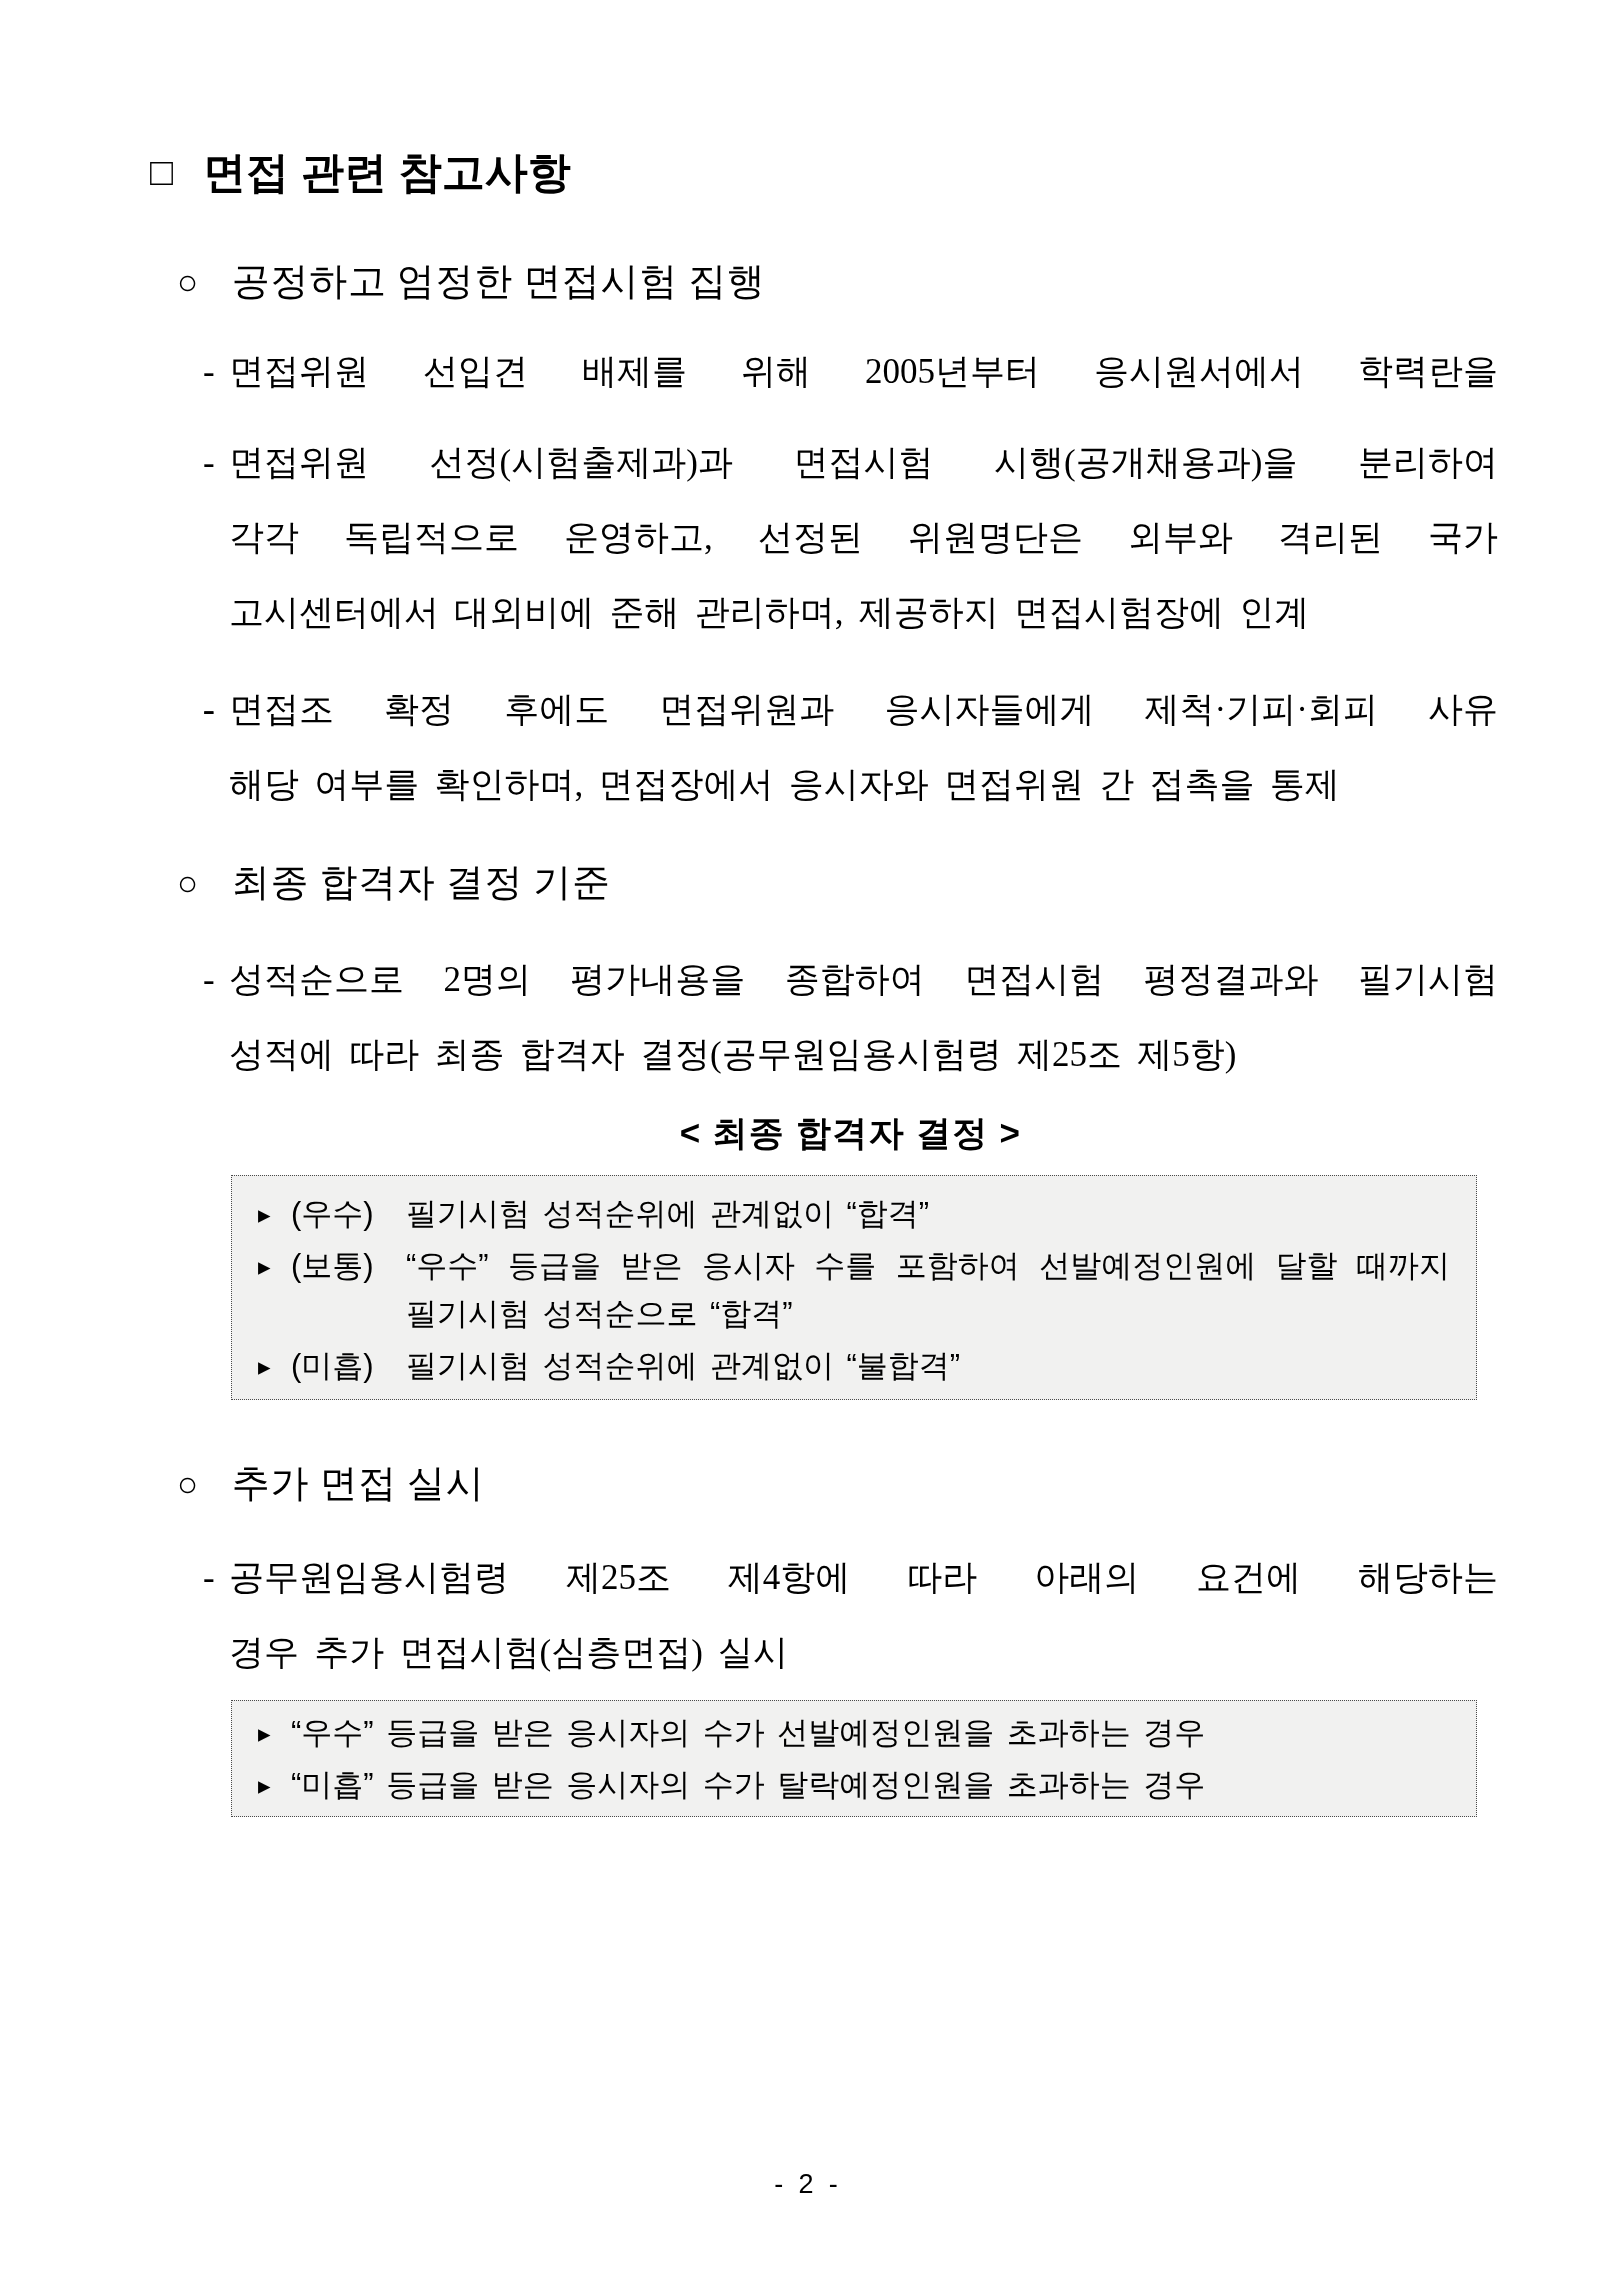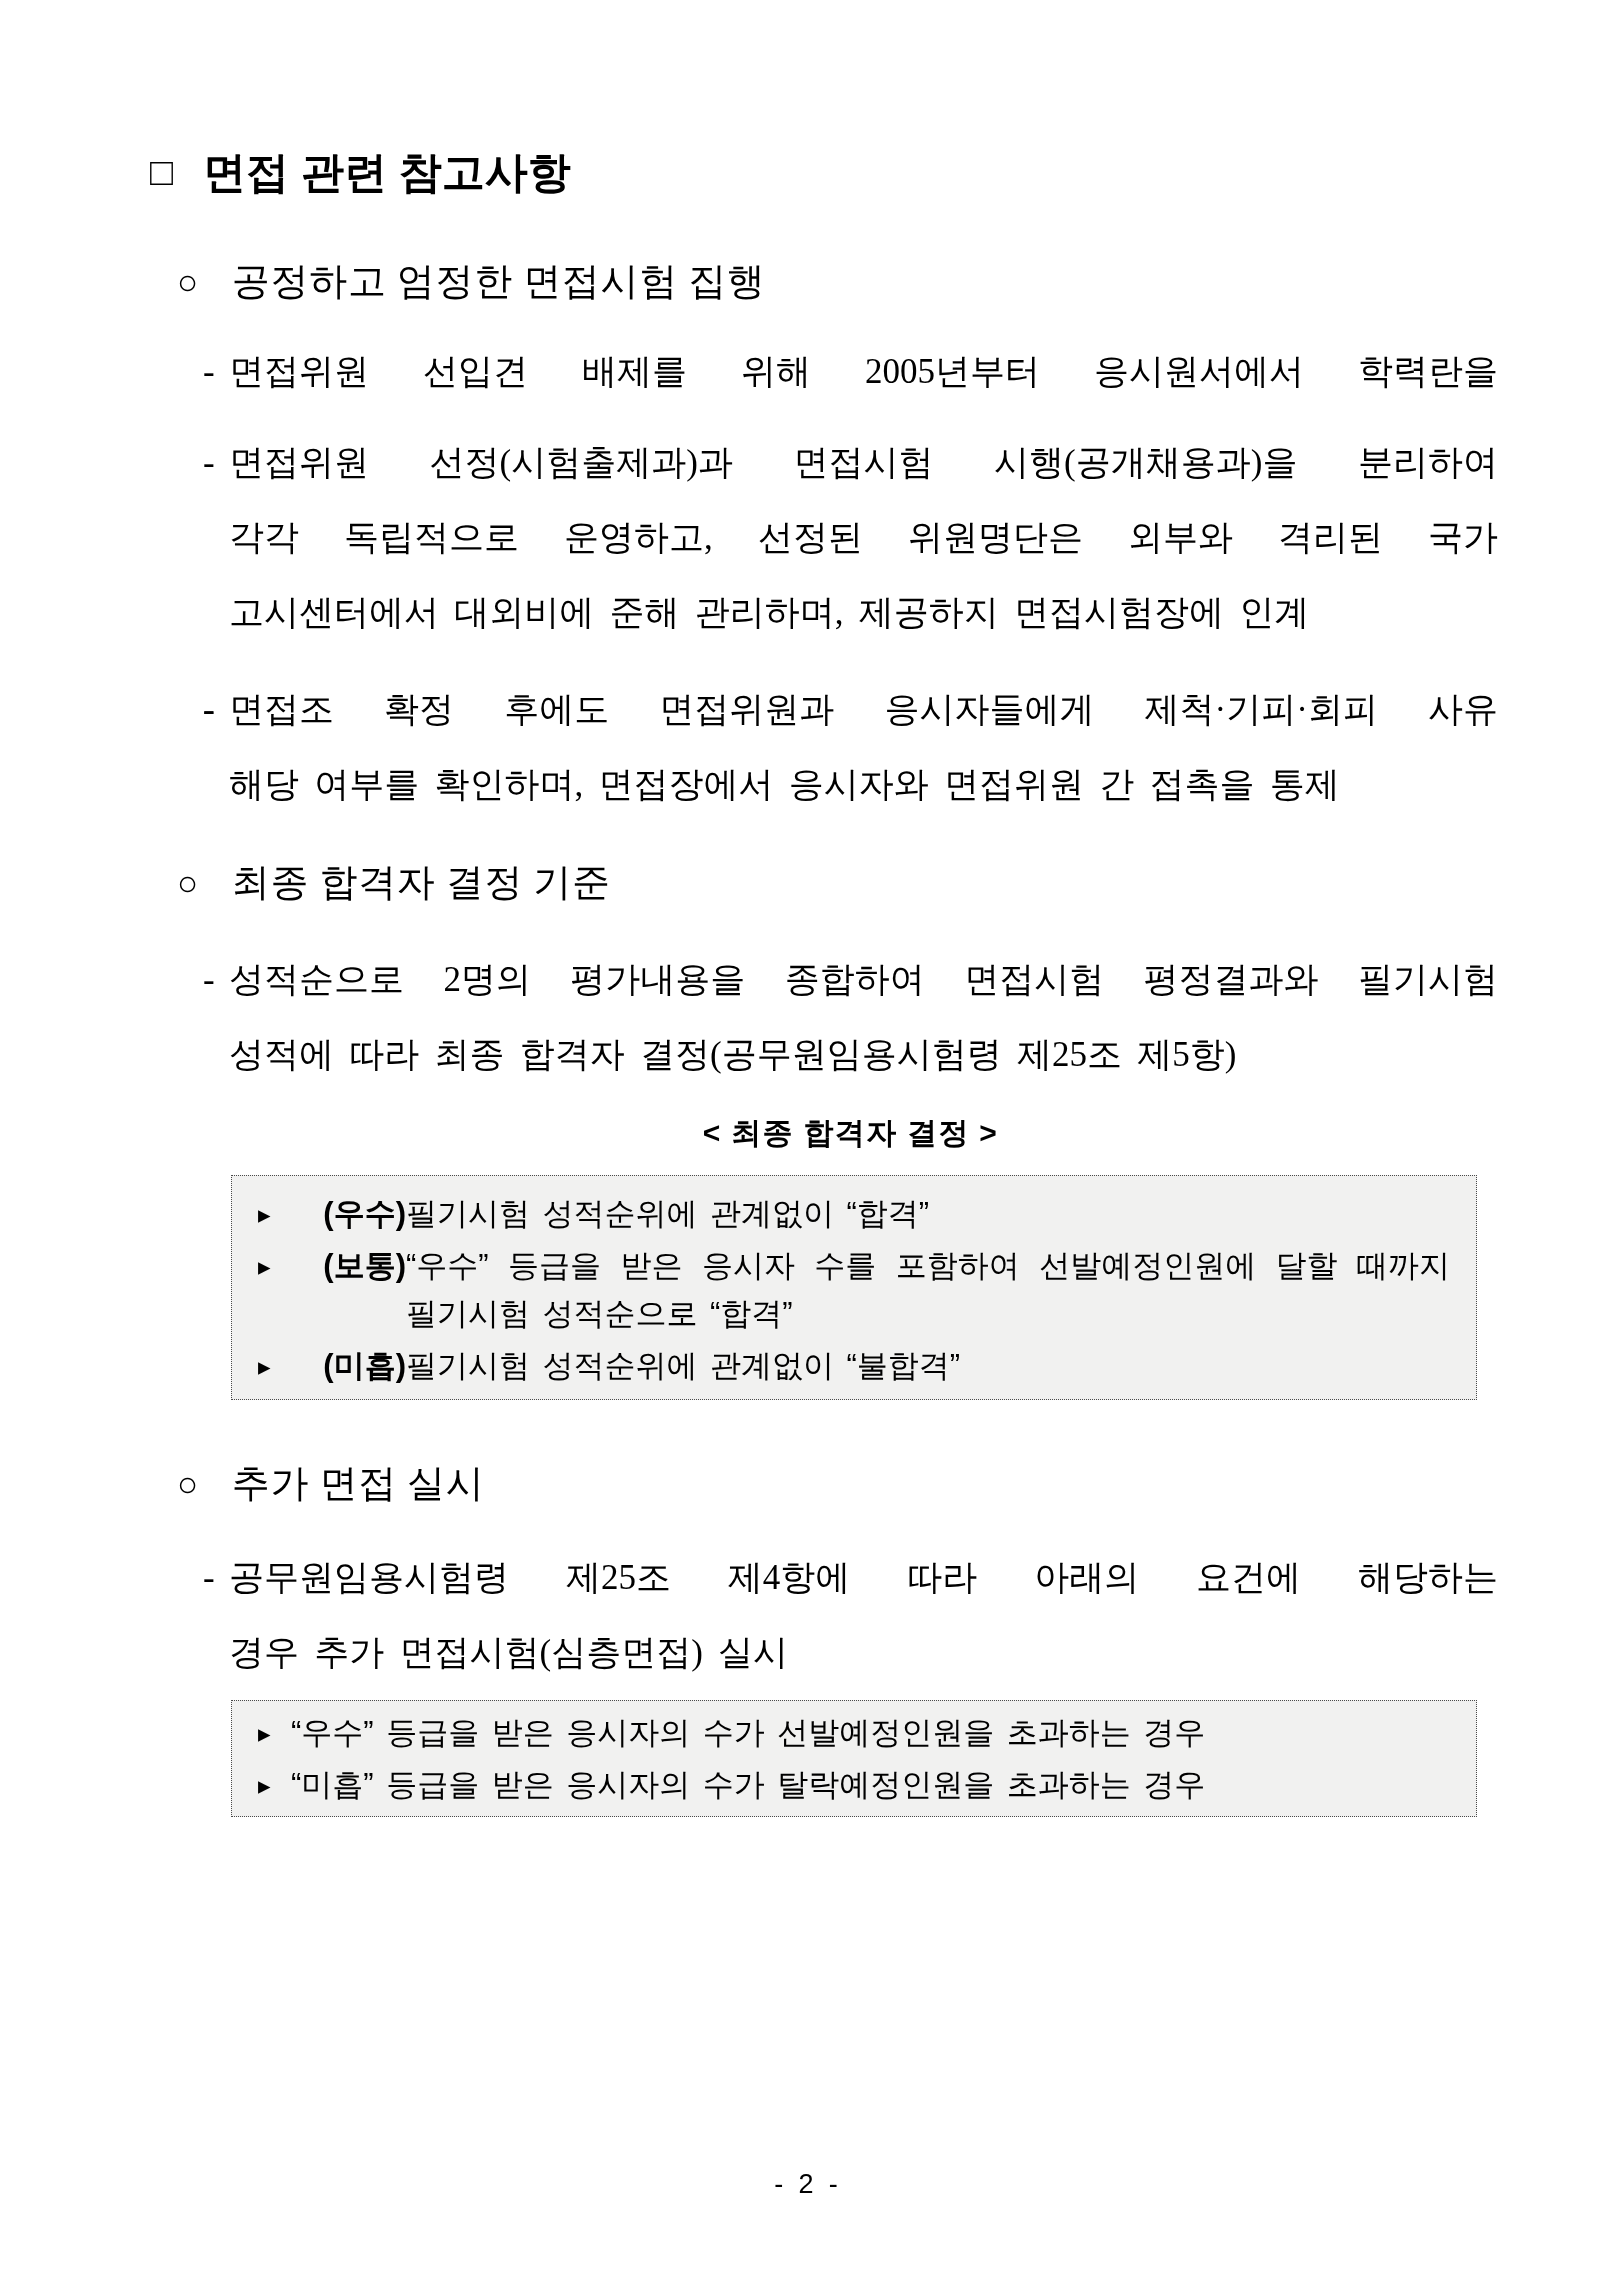--- a/index.html
+++ b/index.html
@@ -40,21 +40,21 @@
     word-spacing:6.5px;
   }
   .line .dash{
     position:absolute;left:0;top:0;
   }
   .jl{text-align:justify;text-align-last:justify;}
   .b{font-weight:normal;}
   
   .box-heading{
     font-family:"Liberation Sans", sans-serif;
-    font-weight:bold;font-size:30px;line-height:52px;
+    font-weight:bold;font-size:35px;line-height:52px;
     text-align:center;
     width:1295px;margin-left:53px;
     letter-spacing:1.3px;
   }
   
   .note-box{
     box-sizing:border-box;
     margin-left:81px;width:1246px;
     background:#f1f1f0;
     border:1.3px dotted #4a4a4a;
@@ -63,21 +63,21 @@
   .note-box.pads{padding:14.3px 26px 9px 26px;}
   .note-box.padt{padding:7.8px 26px 7.8px 26px;}
   .box-item{
     display:grid;grid-template-columns:33px 115px 1fr;
     font-size:31px;line-height:48px;
     word-spacing:3.9px;
   }
   .box-item.nolabel{grid-template-columns:33px 1fr;}
   .box-item + .box-item{margin-top:3.9px;}
   .box-item .bullet{font-size:25px;line-height:48px;}
-  .box-item .lbl{font-weight:bold;text-align:right;}
+  .box-item .lbl{font-weight:normal;}
   .box-lines .jl{text-align:justify;text-align-last:justify;}
   
   .mt-h2a{margin-top:52px;}
   .mt-i1{margin-top:23.5px;}
   .mt-i2{margin-top:16.3px;}
   .mt-i3{margin-top:22px;}
   .mt-i4{margin-top:22px;}
   .mt-h2b{margin-top:33px;}
   .mt-i5{margin-top:31px;}
   .mt-bt{margin-top:15px;}

